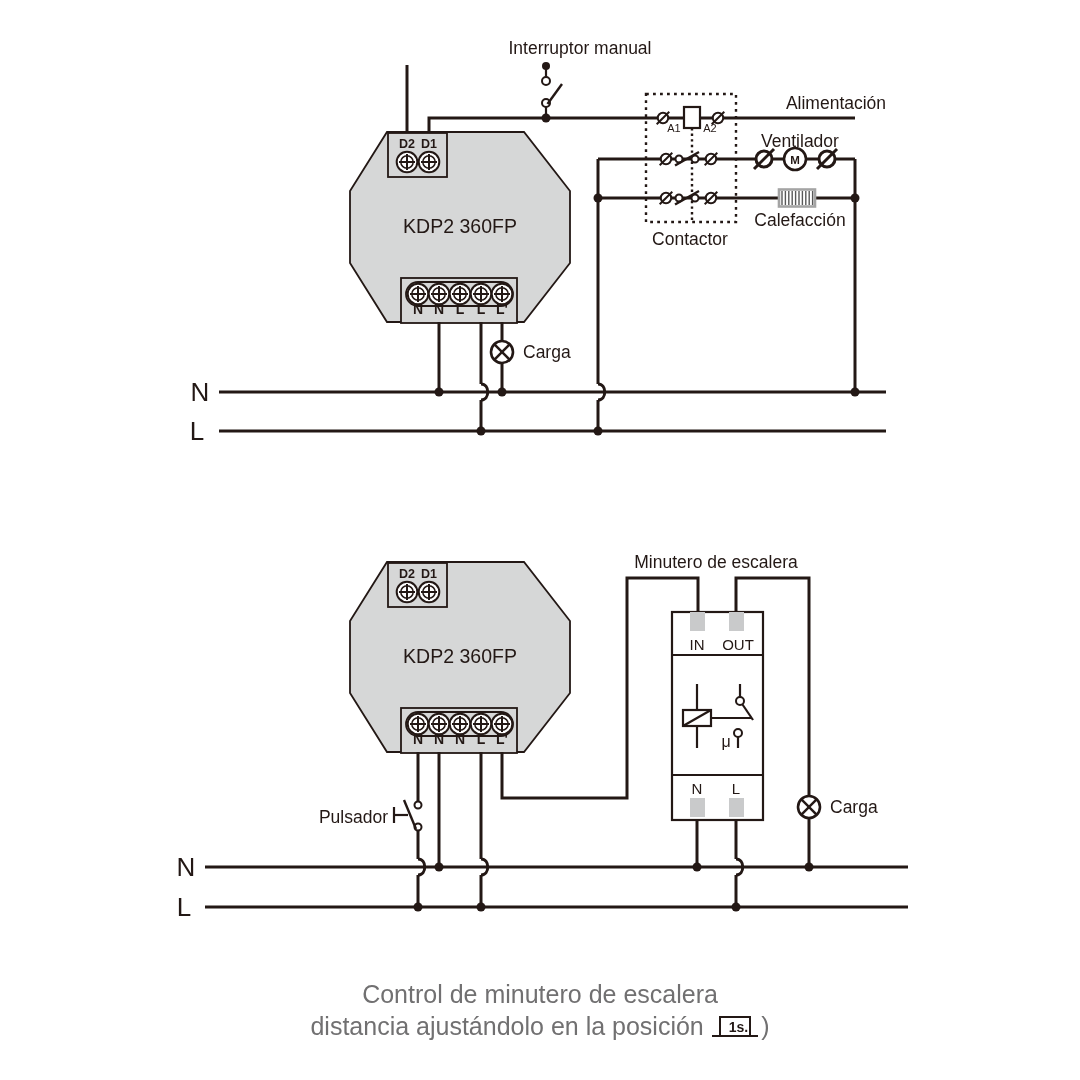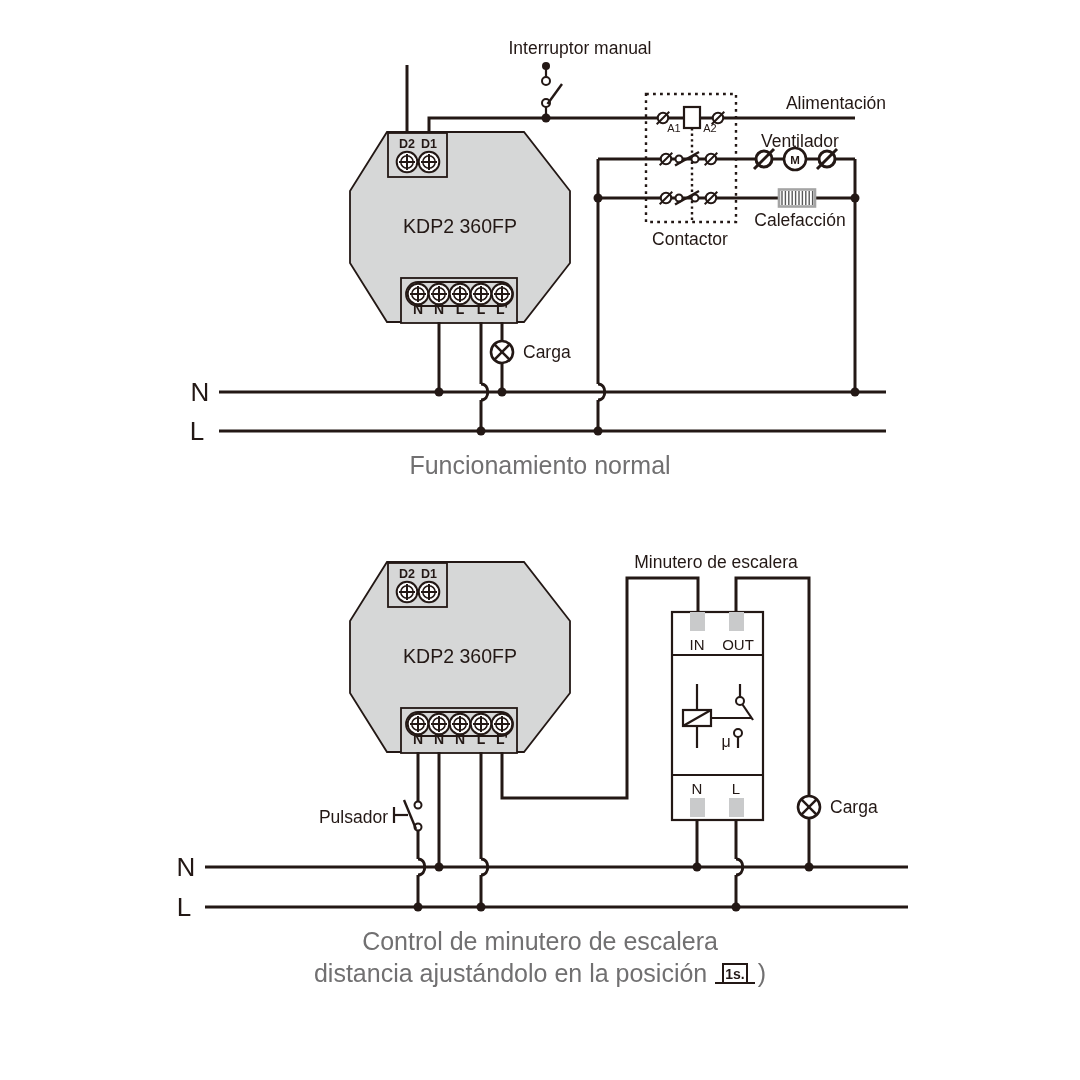--- a/index.html
+++ b/index.html
@@ -45,21 +45,21 @@
   .termbc{fill:#fff;stroke:var(--line);stroke-width:3;}
   .lamp{fill:#fff;stroke:var(--line);stroke-width:2.6;}
   .lampx{stroke:var(--line);stroke-width:2.4;}
   .res{fill:#fff;stroke:#a4a4a4;stroke-width:2.6;}
   .resh{stroke:#585858;stroke-width:1.4;}
   .caption{position:absolute;left:0;width:1080px;text-align:center;color:var(--gray);
            font-size:25px;line-height:31.5px;}
   .pulse{display:inline-flex;align-items:flex-end;margin:0 3px 0 8px;vertical-align:-2px;}
   .pulse-pre,.pulse-post{width:7px;border-bottom:2.5px solid var(--line);height:3px;}
   .pulse-box{border:2px solid var(--line);font-size:14px;font-weight:bold;line-height:1;
-             padding:2px 1px 1px 1px;color:var(--line);}
+             padding:2px 1px 1px 8px;color:var(--line);}
 </style>
 </head>
 <body>
 
 <div id="canvas">
 
 <svg width="1080" height="1080" viewBox="0 0 1080 1080">
   <defs>
     <g id="screw">
       <circle r="10.3" class="screw-outer"></circle>
@@ -286,25 +286,22 @@
 
     <circle class="dot" cx="439" cy="867" r="4.5"></circle>
     <circle class="dot" cx="697" cy="867" r="4.5"></circle>
     <circle class="dot" cx="809" cy="867" r="4.5"></circle>
     <circle class="dot" cx="418" cy="907" r="4.5"></circle>
     <circle class="dot" cx="481" cy="907" r="4.5"></circle>
     <circle class="dot" cx="736" cy="907" r="4.5"></circle>
   </g>
 </svg>
 
-<div class="caption" style="top:450px">
-  <span>Funcionamiento normal</span>
-</div>
-
-<div class="caption" style="top:926px">
+
+<div class="caption" style="top:979px">
   <div>Control de minutero de escalera</div>
   <div>
     <span>distancia ajustándolo en la posición</span><span class="pulse">
           <span class="pulse-pre"></span>
           <span class="pulse-box">1s.</span>
           <span class="pulse-post"></span>
         </span><span>)</span>
   </div>
 </div>
 

